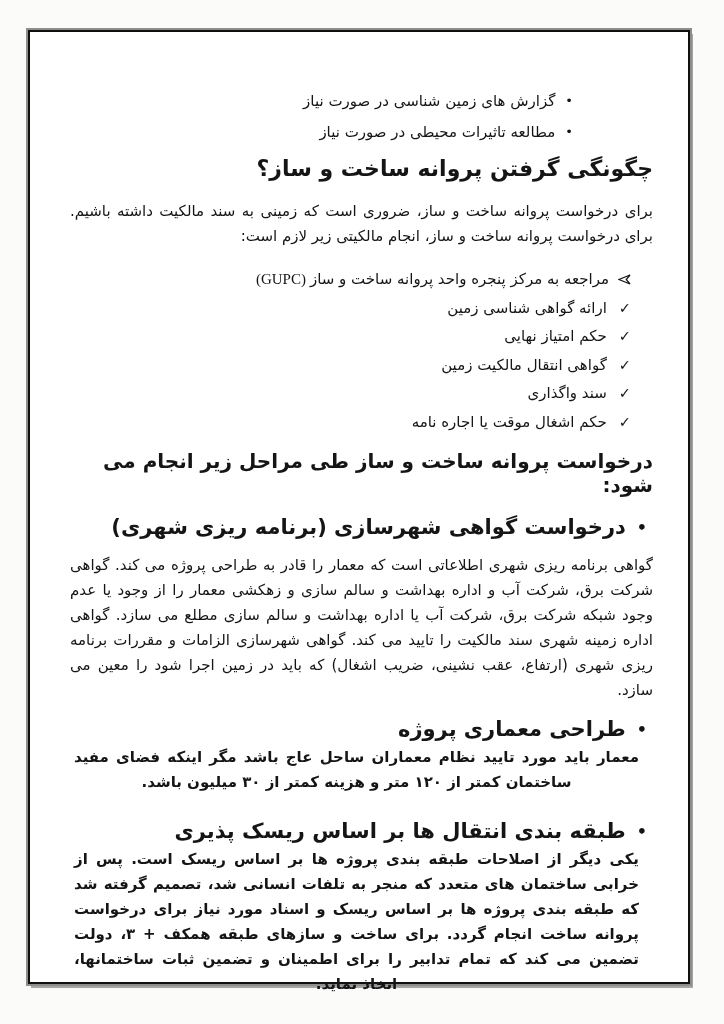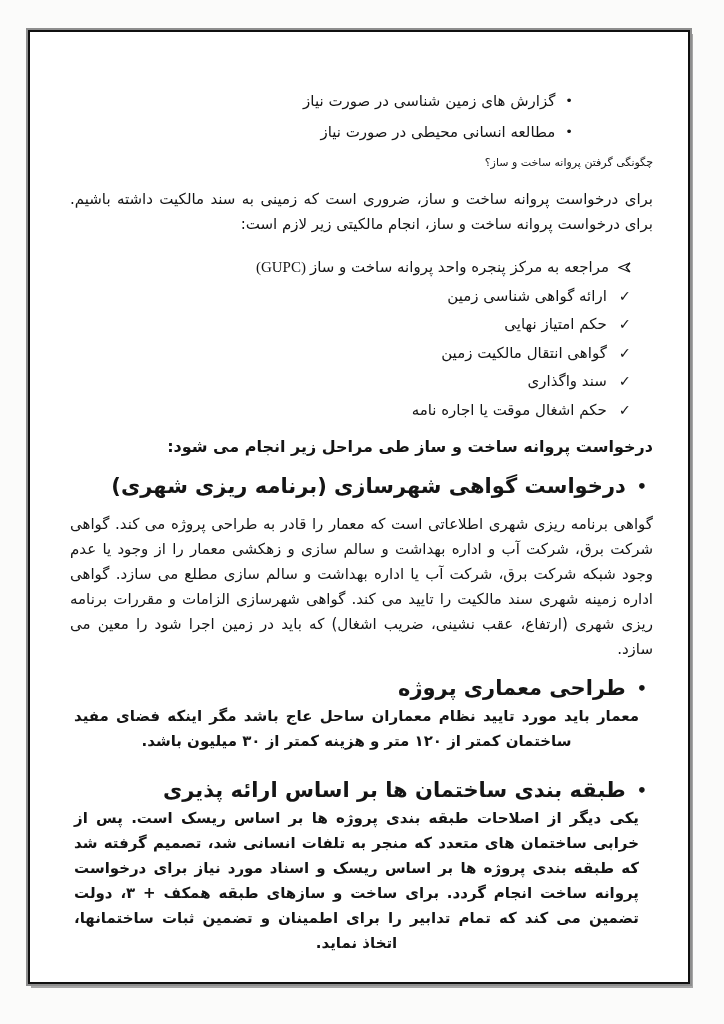--- a/index.html
+++ b/index.html
@@ -23,48 +23,48 @@
     padding: 54px 35px 4px 40px;
     direction: rtl;
     color: #151515;
     font-family: "DejaVu Sans", sans-serif;
     font-size: 15px;
   }
   ul { list-style: none; margin: 0; padding: 0; }
   .top-bullets { padding: 0 80px 0 0; }
   .top-bullets li { line-height: 30px; }
   .blt { display: inline-block; margin-left: 10px; font-size: 13px; transform: translateY(-1px); }
-  .h1 { font-weight: normal; font-size: 11px; margin: 8px 0 0; }
+  .h1 { font-weight: bold; font-size: 22px; margin: 8px 0 0; }
   .intro { margin: 18px 0 0; line-height: 25px; text-align: justify; }
   .checklist { margin: 16px 0 0; padding: 0 22px 0 0; }
   .checklist li { line-height: 28.5px; }
   .mark { display: inline-block; margin-left: 12px; font-size: 14.5px; }
   .arrow-wrap { display: inline-block; margin-left: 9px; transform: translateY(1px); }
   .code { font-family: "Liberation Serif", serif; font-weight: normal; font-size: 15px; padding-right: 4px; }
-  .h2 { font-weight: bold; font-size: 16px; margin: 13px 0 0; }
+  .h2 { font-weight: bold; font-size: 20px; margin: 13px 0 0; }
   .section .title-row { padding-right: 6px; }
   .blt2 { display: inline-block; margin-left: 11px; font-size: 16px; font-weight: bold; transform: translateY(-1px); }
   .sec-title { display: inline; font-size: 21px; font-weight: bold; margin: 0; }
   .sec-body { margin: 4px 0 0; line-height: 25px; text-align: justify; }
   .sec-body.indent { padding: 0 14px 0 4px; font-weight: bold; }
   .center-last { text-align-last: center; }
   .sec-1 { margin-top: 18px; }
   .sec-1 .sec-body { margin-top: 14px; }
   .sec-2 { margin-top: 14px; }
   .sec-3 { margin-top: 24px; }
 </style>
 </head>
 <body>
 
 <div class="sheet">
   <div class="content">
 
     <ul class="top-bullets">
       <li><span class="blt">•</span><span>گزارش های زمین شناسی در صورت نیاز</span></li>
-      <li><span class="blt">•</span><span>مطالعه انسانی محیطی در صورت نیاز</span></li>
+      <li><span class="blt">•</span><span>مطالعه تاثیرات محیطی در صورت نیاز</span></li>
     </ul>
 
     <div class="h1">چگونگی گرفتن پروانه ساخت و ساز؟</div>
 
     <p class="intro">برای درخواست پروانه ساخت و ساز، ضروری است که زمینی به سند مالکیت داشته باشیم. برای درخواست پروانه ساخت و ساز، انجام مالکیتی زیر لازم است:</p>
 
     <ul class="checklist">
       <li>
         <span class="arrow-wrap"><svg width="13" height="11" viewBox="0 0 13 11">
               <path d="M12 1 L1 5.5 L12 10 L8.2 5.5 Z" fill="none" stroke="#141414" stroke-width="1.2"></path>
@@ -88,19 +88,19 @@
 
     <div class="section sec-2">
       <div class="title-row">
         <span class="blt2">•</span><h3 class="sec-title">طراحی معماری پروژه</h3>
       </div>
       <p class="sec-body indent center-last">معمار باید مورد تایید نظام معماران ساحل عاج باشد مگر اینکه فضای مفید ساختمان کمتر از ۱۲۰ متر و هزینه کمتر از ۳۰ میلیون باشد.</p>
     </div>
 
     <div class="section sec-3">
       <div class="title-row">
-        <span class="blt2">•</span><h3 class="sec-title">طبقه بندی ساختمان ها بر اساس ارائه پذیری</h3>
+        <span class="blt2">•</span><h3 class="sec-title">طبقه بندی انتقال ها بر اساس ریسک پذیری</h3>
       </div>
       <p class="sec-body indent center-last">یکی دیگر از اصلاحات طبقه بندی پروژه ها بر اساس ریسک است. پس از خرابی ساختمان های متعدد که منجر به تلفات انسانی شد، تصمیم گرفته شد که طبقه بندی پروژه ها بر اساس ریسک و اسناد مورد نیاز برای درخواست پروانه ساخت انجام گردد. برای ساخت و سازهای طبقه همکف + ۳، دولت تضمین می کند که تمام تدابیر را برای اطمینان و تضمین ثبات ساختمانها، اتخاذ نماید.</p>
     </div>
 
   </div>
 </div>
 
 </body></html>

